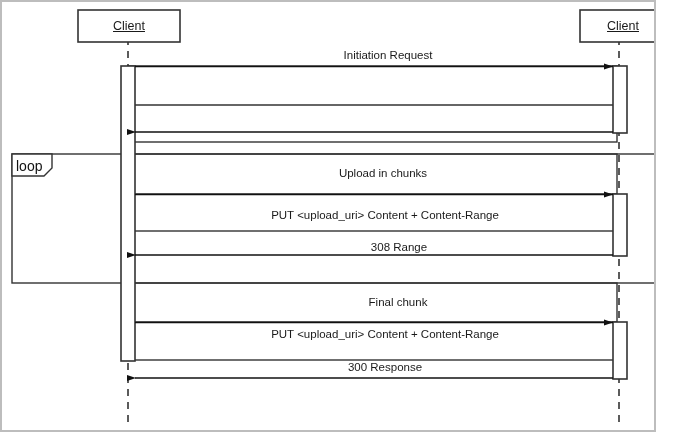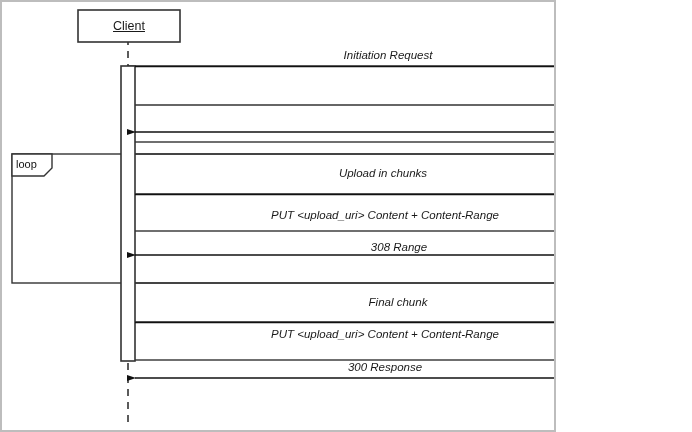--- a/index.html
+++ b/index.html
@@ -8,21 +8,21 @@
     background: #ffffff;
   }
   body {
     width: 692px;
     height: 432px;
     font-family: "Liberation Sans", sans-serif;
     overflow: hidden;
   }
   #canvas-wrap {
     position: relative;
-    width: 556px;
+    width: 656px;
     height: 432px;
     background: #ffffff;
     box-sizing: border-box;
     border: 2px solid #bdbdbd;
     overflow: hidden;
   }
   #diagram {
     position: absolute;
     left: 0;
     top: 0;
@@ -38,24 +38,23 @@
   .participant-label {
     font-size: 12.5px;
     text-decoration: underline;
     text-align: center;
     transform: translateX(-50%);
   }
   .msg-label {
     font-size: 11.5px;
     text-align: center;
     transform: translateX(-50%);
-    font-style: italic;
   }
   .fragment-label {
-    font-size: 11px;
+    font-size: 14px;
     color: #111111;
   }
   .white-fill { fill: #ffffff; }
 </style>
 </head>
 <body>
 
 <div id="canvas-wrap">
 
   <svg id="diagram" width="688" height="428" viewBox="0 0 688 428">

